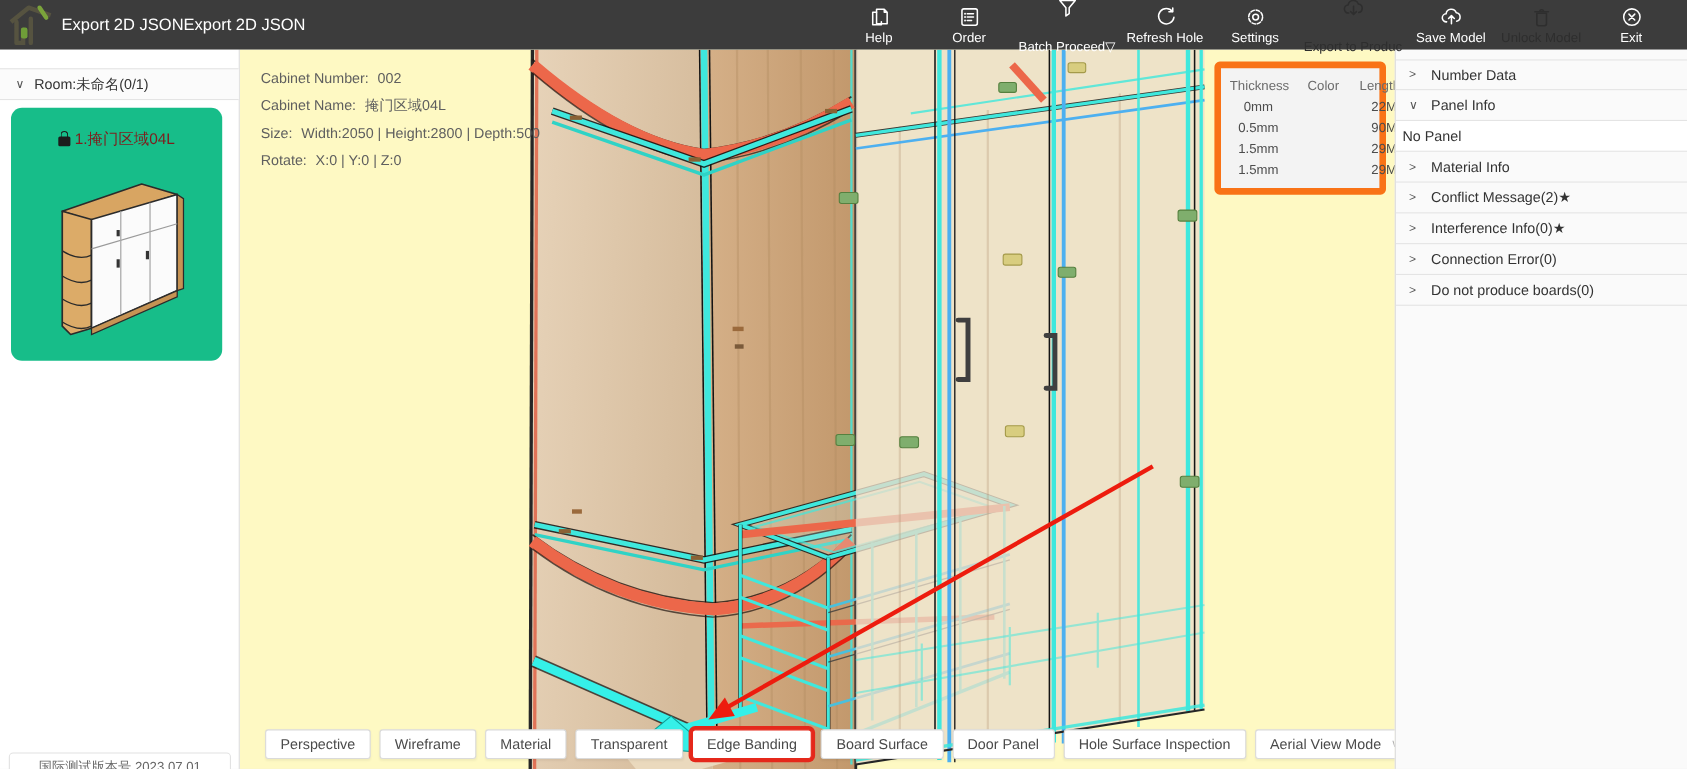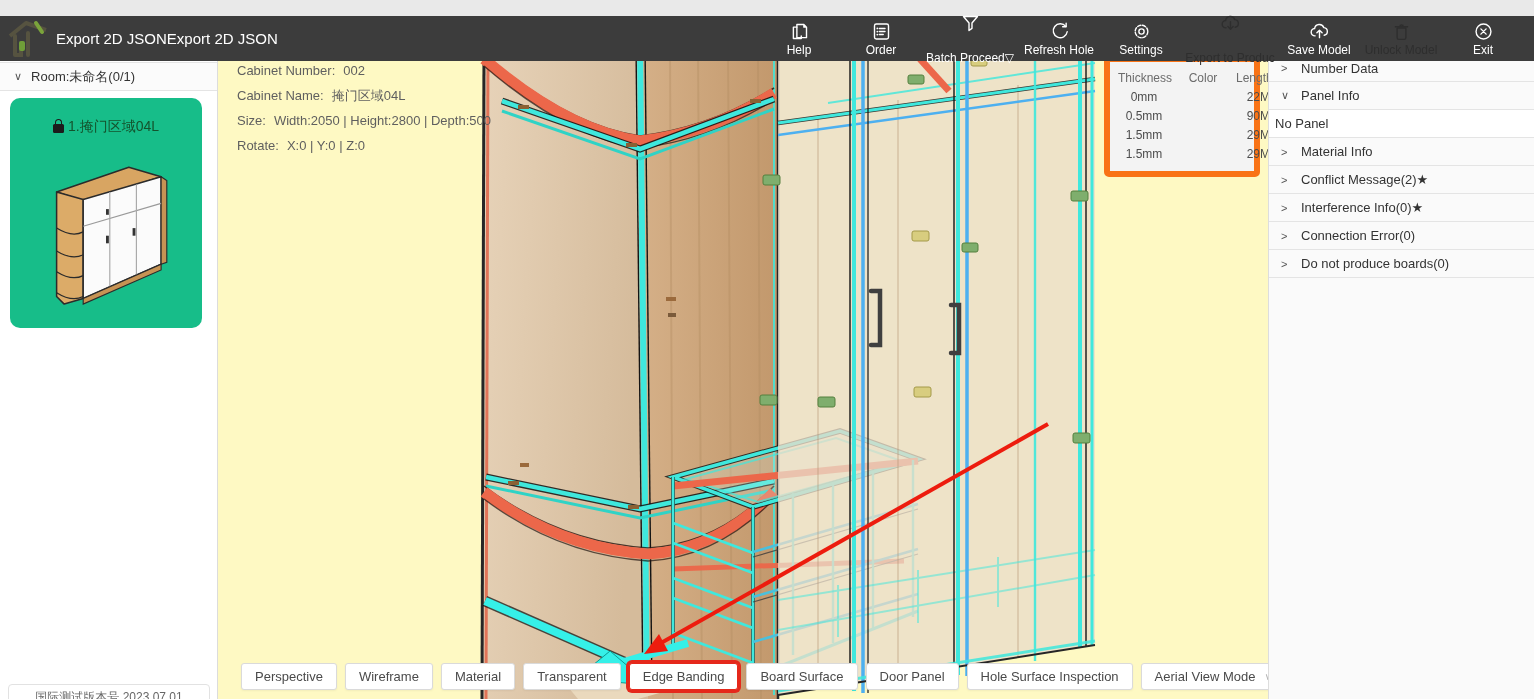--- a/index.html
+++ b/index.html
@@ -1,20 +1,20 @@
 <!DOCTYPE html>
 <html><head>
 <meta charset="utf-8">
 <style>
   * { margin:0; padding:0; box-sizing:border-box; }
   html,body { width:1534px; height:699px; overflow:hidden;
     font-family:"Liberation Sans","DejaVu Sans",sans-serif; background:#e9e9e9; }
 
   
-  .topbar { position:absolute; left:0; top:16px; width:1534px; height:45px;
+  .topbar { position:absolute; left:0; top:0; width:1534px; height:45px;
     background:#3c3c3c; display:flex; align-items:center; z-index:30; }
   .logo { width:44px; height:40px; margin-left:6px; flex:0 0 auto; }
   .app-title { color:#fff; font-size:15px; margin-left:6px; white-space:nowrap; }
   .tb-menu { margin-left:auto; display:flex; align-items:center; padding-right:10px; }
   .tb-item { width:82px; display:flex; flex-direction:column; align-items:center;
     justify-content:center; color:#fff; cursor:pointer; }
   .tb-item svg { width:21px; height:21px; stroke:currentColor; fill:none;
     stroke-width:1.6; stroke-linecap:round; stroke-linejoin:round; }
   .tb-item .tb-label { font-size:12px; margin-top:1px; white-space:nowrap; }
   .tb-item.disabled { color:#2e2e2e; cursor:default; }
@@ -24,21 +24,21 @@
   .sidebar { position:absolute; left:0; top:45px; width:218px; height:654px;
     background:#ffffff; border-right:1px solid #dcdcdc; z-index:10; }
   .room-header { position:absolute; left:0; top:17px; width:100%; height:29px;
     background:#fbfbfb; border-top:1px solid #e4e4e4; border-bottom:1px solid #e4e4e4;
     display:flex; align-items:center; padding-left:14px; font-size:13px; color:#333;
     cursor:pointer; }
   .room-header .chev { font-size:11px; color:#555; margin-right:9px; }
   .cab-card { position:absolute; left:10px; top:53px; width:192px; height:230px;
     background:#17bd89; border-radius:10px; cursor:pointer; overflow:hidden; }
   .cab-card-title { display:flex; align-items:center; justify-content:center;
-    margin-top:20px; font-size:14px; color:#14532d; font-weight:500; }
+    margin-top:20px; font-size:14px; color:#7f1d1d; font-weight:500; }
   .lock-icon { position:relative; width:11px; height:9px; background:#1c1c1c;
     border-radius:1.5px; margin-right:4px; margin-top:3px; }
   .lock-icon::before { content:""; position:absolute; top:-5px; left:2px; width:5px;
     height:5px; border:1.6px solid #1c1c1c; border-bottom:none; border-radius:4px 4px 0 0; }
   .cab-thumb { display:block; margin:12px auto 0; }
   .version-tag { position:absolute; left:8px; top:639px; width:202px; height:26px;
     background:#fff; border:1px solid #e2e2e2; border-radius:4px; display:flex;
     align-items:center; justify-content:center; font-size:12px; color:#666;
     white-space:nowrap; }
 

